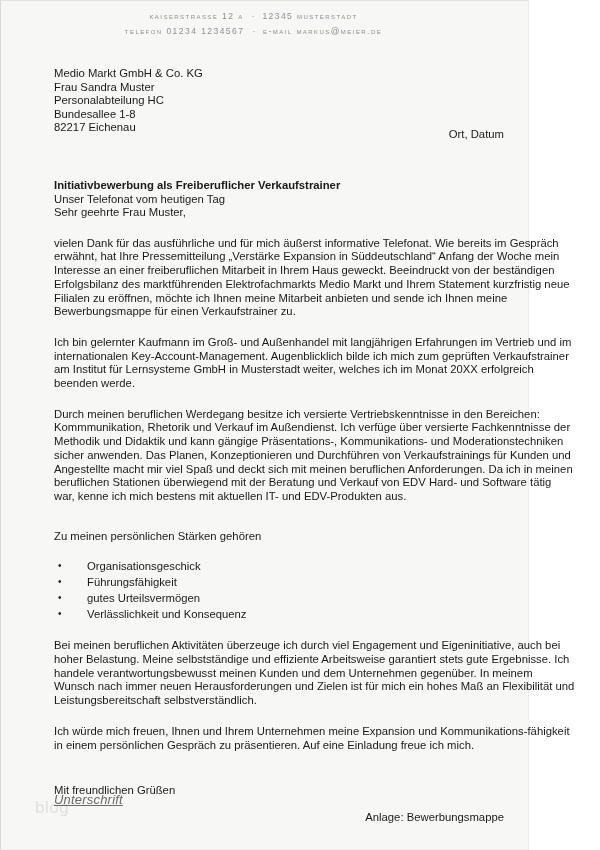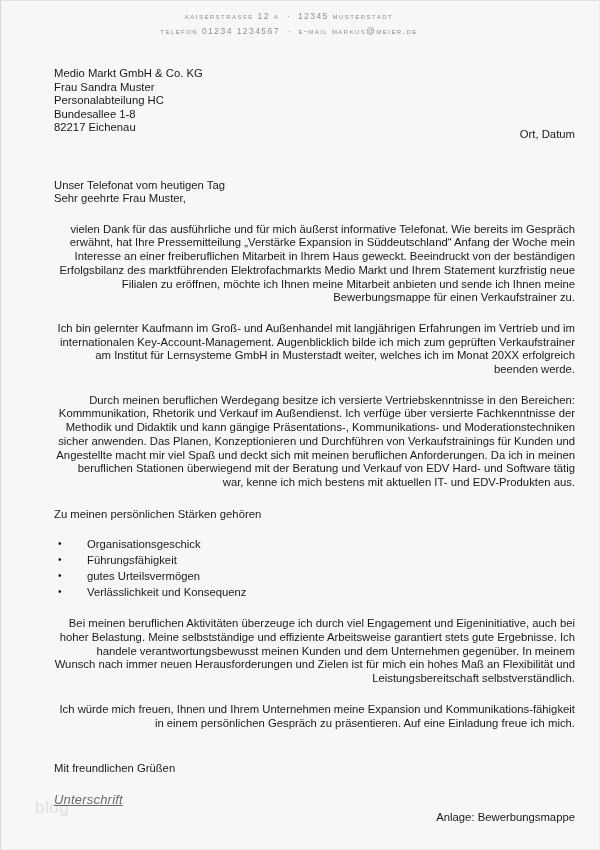--- a/index.html
+++ b/index.html
@@ -11,21 +11,21 @@
     width: 600px;
     height: 850px;
     background: #ffffff;
     font-family: "Liberation Sans", sans-serif;
     overflow: hidden;
   }
 
   .page {
     position: relative;
     box-sizing: border-box;
-    width: 600px;
+    width: 529px;
     height: 850px;
     background: #f7f7f5;
     border-left: 1px solid #d8d8d6;
     border-top: 1px solid #e2e2e0;
     border-right: 1px solid #ececea;
     border-bottom: 1px solid #ececea;
     padding: 4px;
     color: #111111;
   }
 
@@ -96,26 +96,26 @@
     display: block;
     line-height: 14px;
   }
 
   .salutation {
     display: block;
   }
 
   p.para {
     margin: 17px 0 0 0;
-    text-align: right;
+    text-align: left;
     line-height: 13.7px;
   }
 
   .strengths-intro {
-    margin-top: 18px;
+    margin-top: 26px;
     display: block;
   }
 
   ul.bullets {
     margin: 15px 0 0 0;
     padding: 0;
     list-style: none;
   }
   ul.bullets li {
     position: relative;
@@ -179,20 +179,21 @@
     <span class="addr-line">Medio Markt GmbH &amp; Co. KG</span>
     <span class="addr-line">Frau Sandra Muster</span>
     <span class="addr-line">Personalabteilung HC</span>
     <span class="addr-line">Bundesallee 1-8</span>
     <span class="addr-line">82217 Eichenau</span>
   </div>
 
   <div class="date-line">Ort, Datum</div>
 
   <div class="body">
+    <span class="subject">Initiativbewerbung als Freiberuflicher Verkaufstrainer</span>
     <span class="subject-sub">Unser Telefonat vom heutigen Tag</span>
 
     <span class="salutation">Sehr geehrte Frau Muster,</span>
 
     <p class="para">vielen Dank für das ausführliche und für mich äußerst informative Telefonat. Wie bereits im Gespräch erwähnt, hat Ihre Pressemitteilung „Verstärke Expansion in Süddeutschland“ Anfang der Woche mein Interesse an einer freiberuflichen Mitarbeit in Ihrem Haus geweckt. Beeindruckt von der beständigen Erfolgsbilanz des marktführenden Elektrofachmarkts Medio Markt und Ihrem Statement kurzfristig neue Filialen zu eröffnen, möchte ich Ihnen meine Mitarbeit anbieten und sende ich Ihnen meine Bewerbungsmappe für einen Verkaufstrainer zu.</p>
     <p class="para">Ich bin gelernter Kaufmann im Groß- und Außenhandel mit langjährigen Erfahrungen im Vertrieb und im internationalen Key-Account-Management. Augenblicklich bilde ich mich zum geprüften Verkaufstrainer am Institut für Lernsysteme GmbH in Musterstadt weiter, welches ich im Monat 20XX erfolgreich beenden werde.</p>
     <p class="para">Durch meinen beruflichen Werdegang besitze ich versierte Vertriebskenntnisse in den Bereichen: Kommmunikation, Rhetorik und Verkauf im Außendienst.  Ich verfüge über versierte Fachkenntnisse der Methodik und Didaktik und kann gängige Präsentations-, Kommunikations- und Moderationstechniken sicher anwenden. Das Planen, Konzeptionieren und Durchführen von Verkaufstrainings für Kunden und Angestellte macht mir viel Spaß und deckt sich mit meinen beruflichen Anforderungen. Da ich in meinen beruflichen Stationen überwiegend mit der Beratung und Verkauf von EDV Hard- und Software tätig war, kenne ich mich bestens mit aktuellen IT- und EDV-Produkten aus.</p>
 
     <span class="strengths-intro">Zu meinen persönlichen Stärken gehören</span>
 

